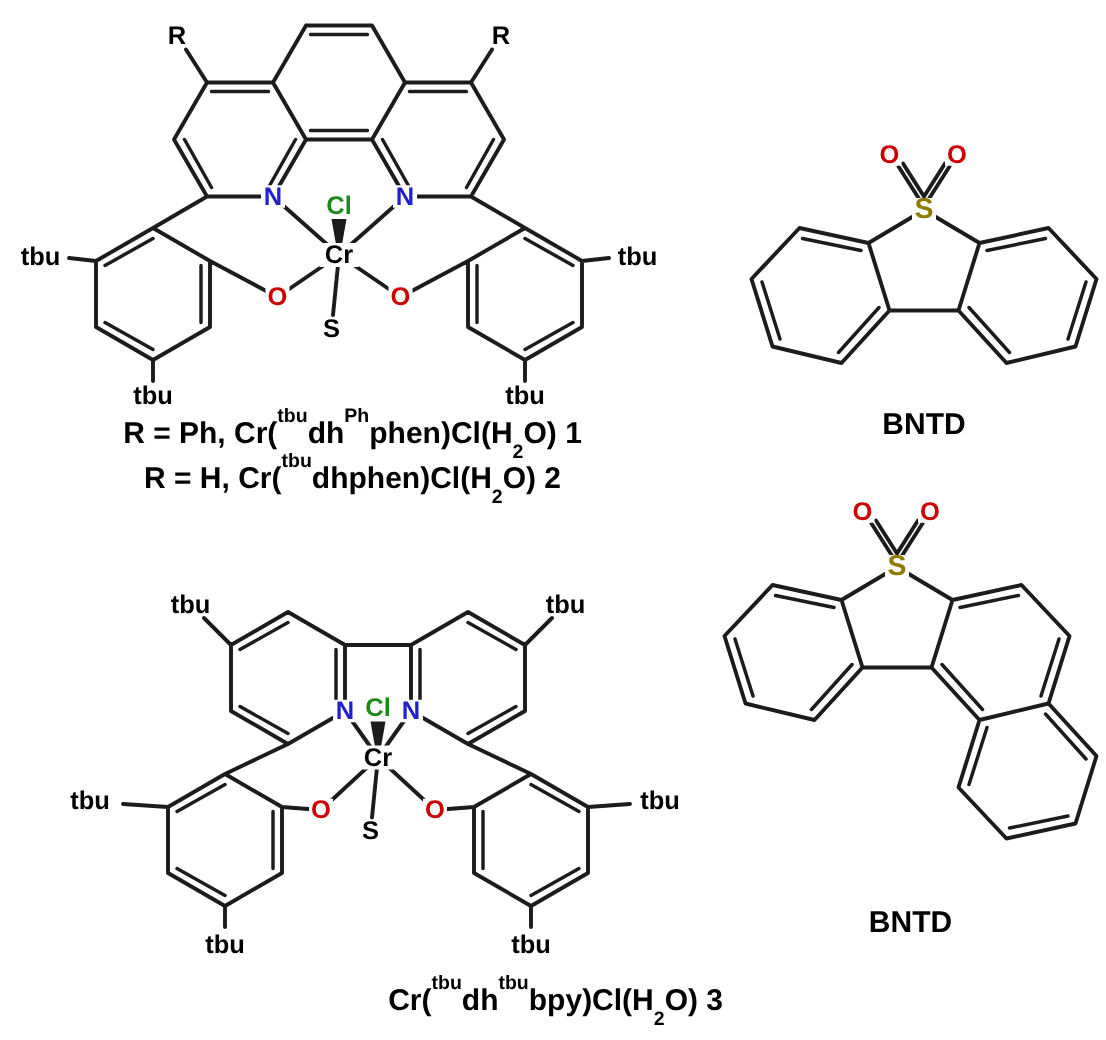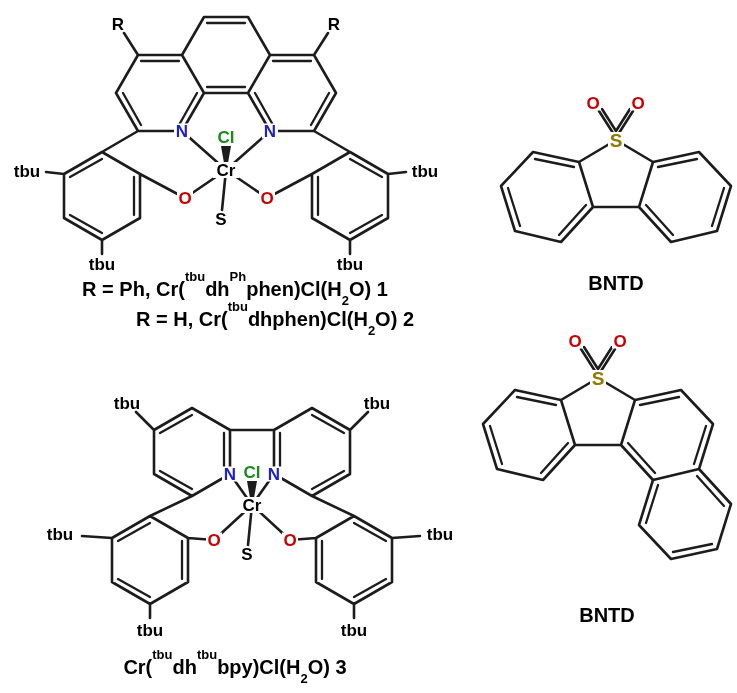--- a/index.html
+++ b/index.html
@@ -223,21 +223,21 @@
         </g>
     <g>
       <rect class="lblbg" x="612" y="333.5" width="16" height="15"></rect>
       <text class="atom" x="620" y="341" fill="#cc0000">O</text>
         </g>
   </g>
 </svg>
 
   <div class="caption" style="top:272px;left:0;width:470px;"><span>R = Ph, Cr(</span><sup>tbu</sup><span>dh</span><sup>Ph</sup><span>phen)Cl(H</span><sub>2</sub><span>O) </span><span>1</span></div>
 
-  <div class="caption" style="top:302px;left:0;width:470px;padding-left:40px;"><span>R = H, Cr(</span><sup>tbu</sup><span>dhphen)Cl(H</span><sub>2</sub><span>O) </span><span>2</span></div>
-
-  <div class="caption" style="top:650px;left:0;width:470px;"><span>Cr(</span><sup>tbu</sup><span>dh</span><sup>tbu</sup><span>bpy)Cl(H</span><sub>2</sub><span>O) </span><span>3</span></div>
+  <div class="caption" style="top:302px;left:0;width:470px;"><span>R = H, Cr(</span><sup>tbu</sup><span>dhphen)Cl(H</span><sub>2</sub><span>O) </span><span>2</span></div>
+
+  <div class="caption" style="top:650px;left:12px;width:470px;text-align:right;"><span>Cr(</span><sup>tbu</sup><span>dh</span><sup>tbu</sup><span>bpy)Cl(H</span><sub>2</sub><span>O) </span><span>3</span></div>
 
   <div class="caption" style="top:271px;left:516px;width:200px;"><span>BNTD</span></div>
 
   <div class="caption" style="top:578px;left:507px;width:200px;margin-top:25px;"><span>BNTD</span></div>
 
 </div>
 
 </body></html>

